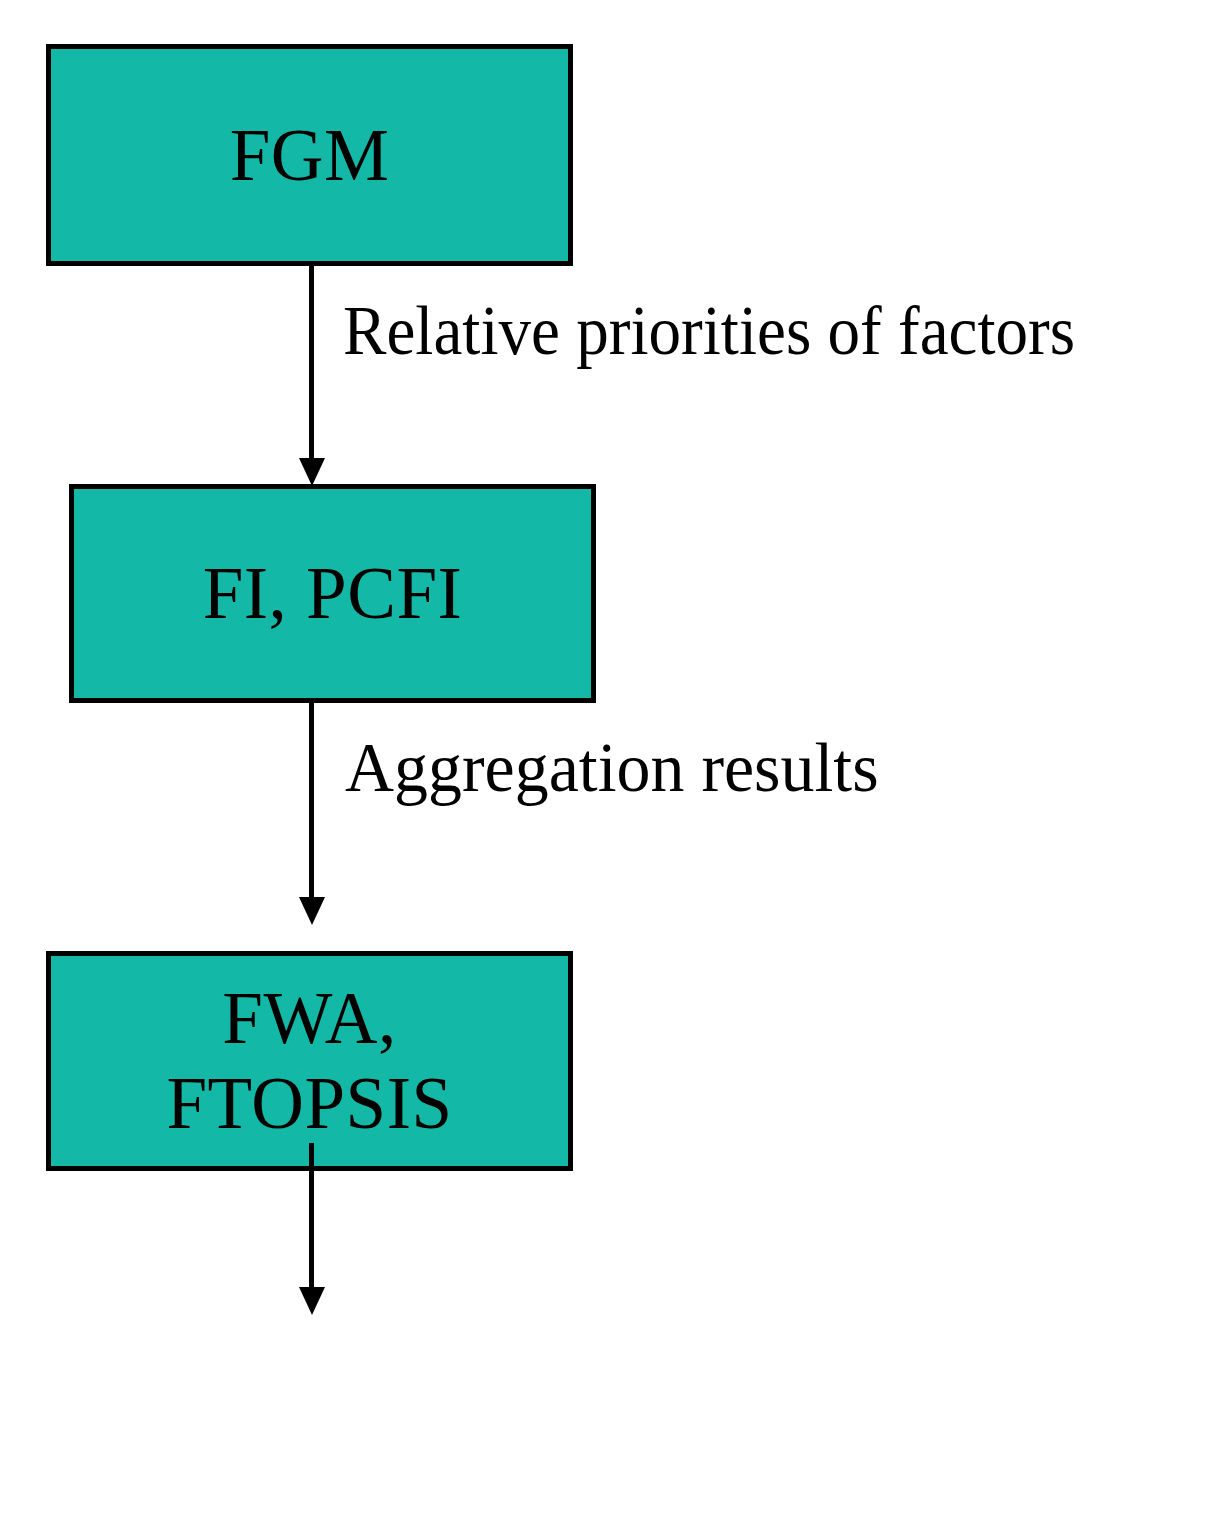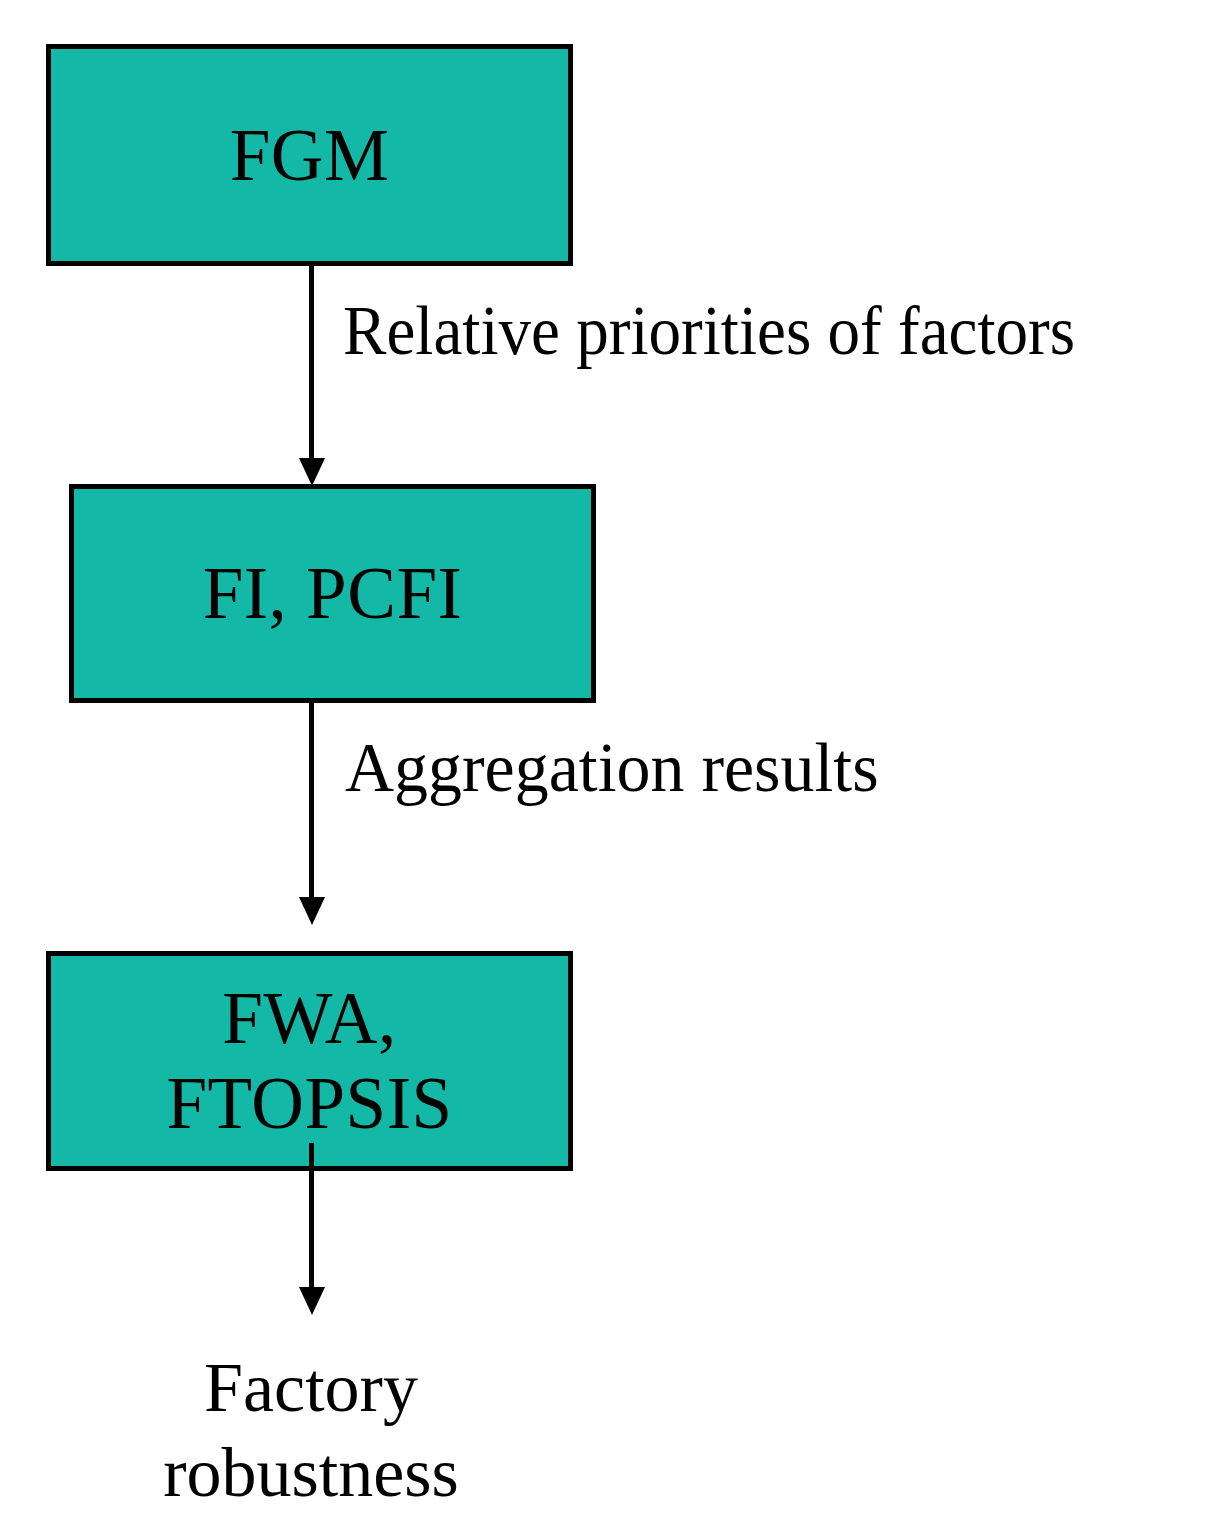--- a/index.html
+++ b/index.html
@@ -123,16 +123,14 @@
   <div class="node-box" id="box-fwa">
     <span class="node-label">FWA,
 FTOPSIS</span>
   </div>
 
   <div class="edge" id="edge-3">
     <div class="edge-line"></div>
     <div class="arrowhead"></div>
   </div>
 
-  <div id="terminal-text">Factory
-robustness</div>
 
 </div>
 
 </body></html>

